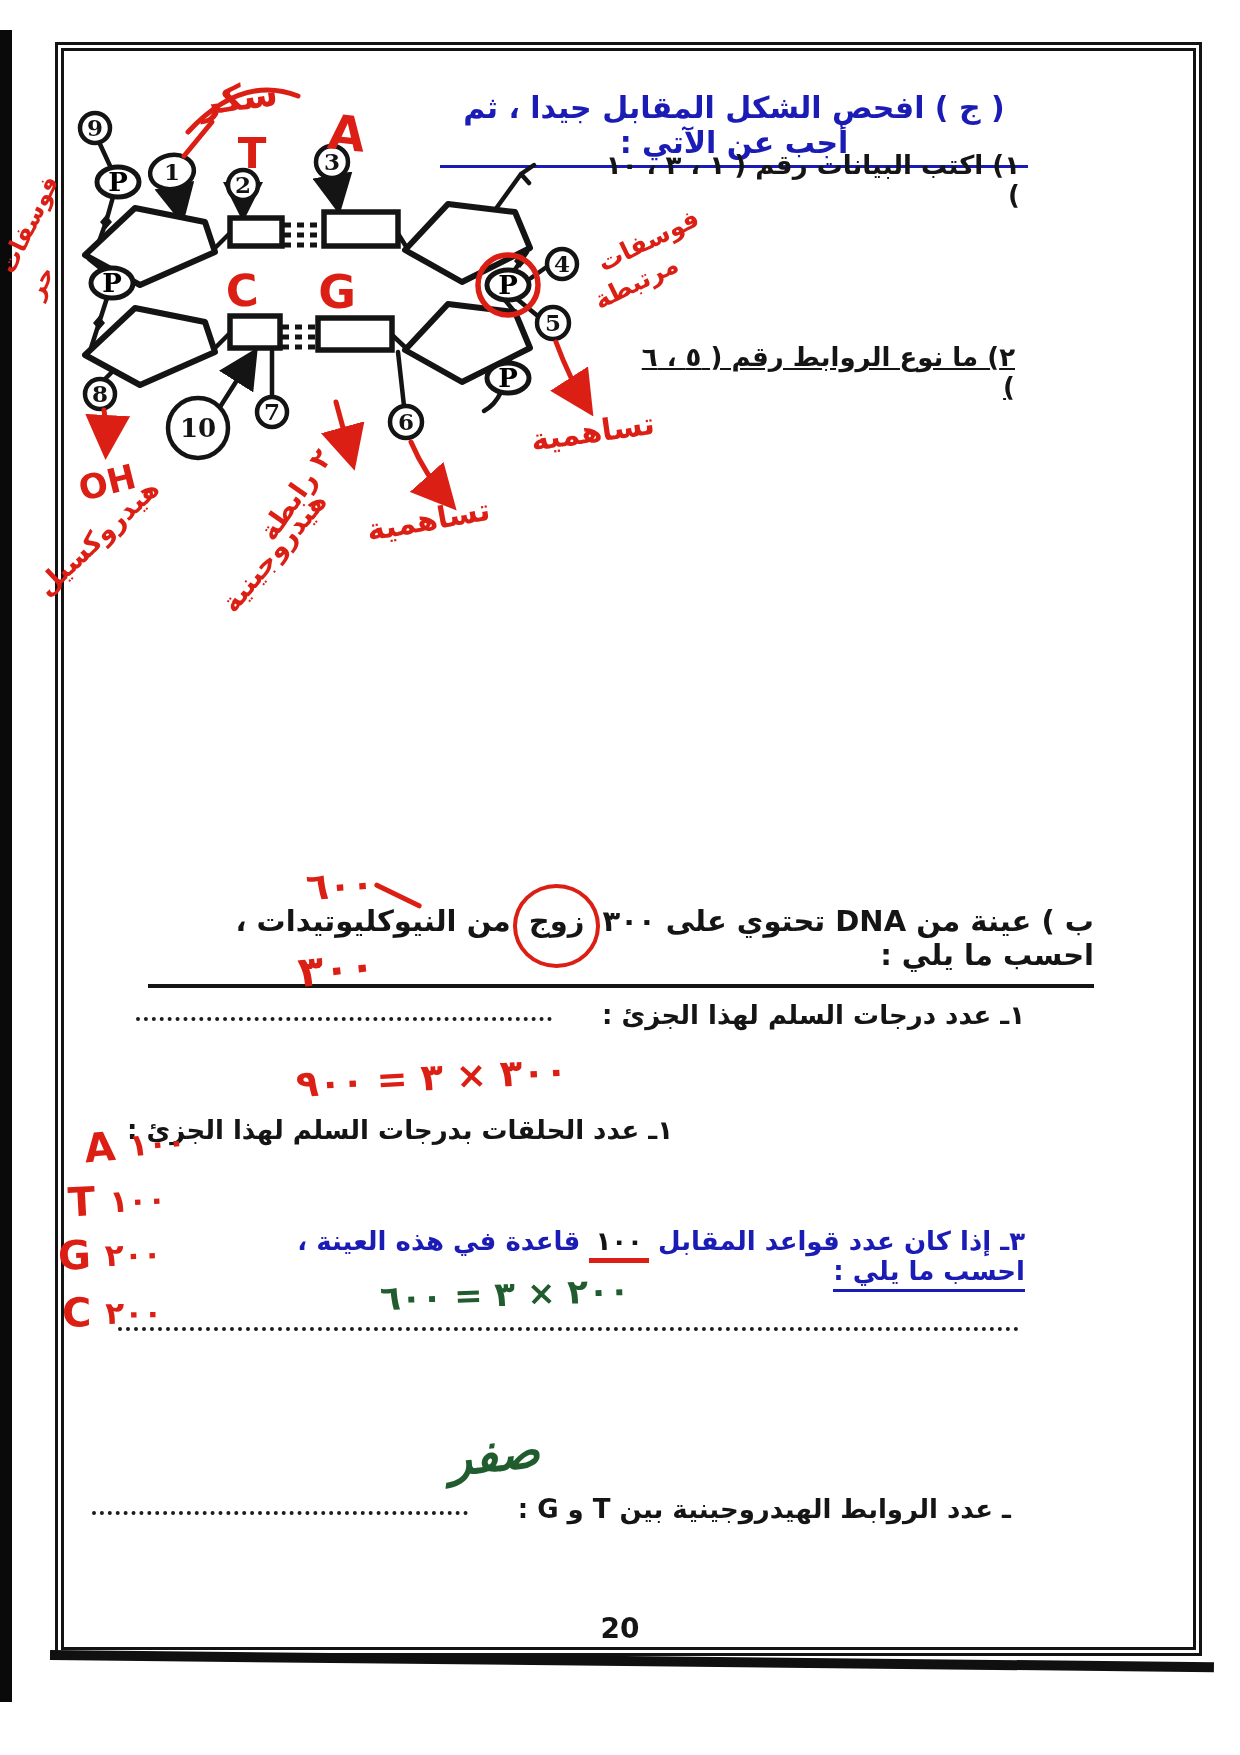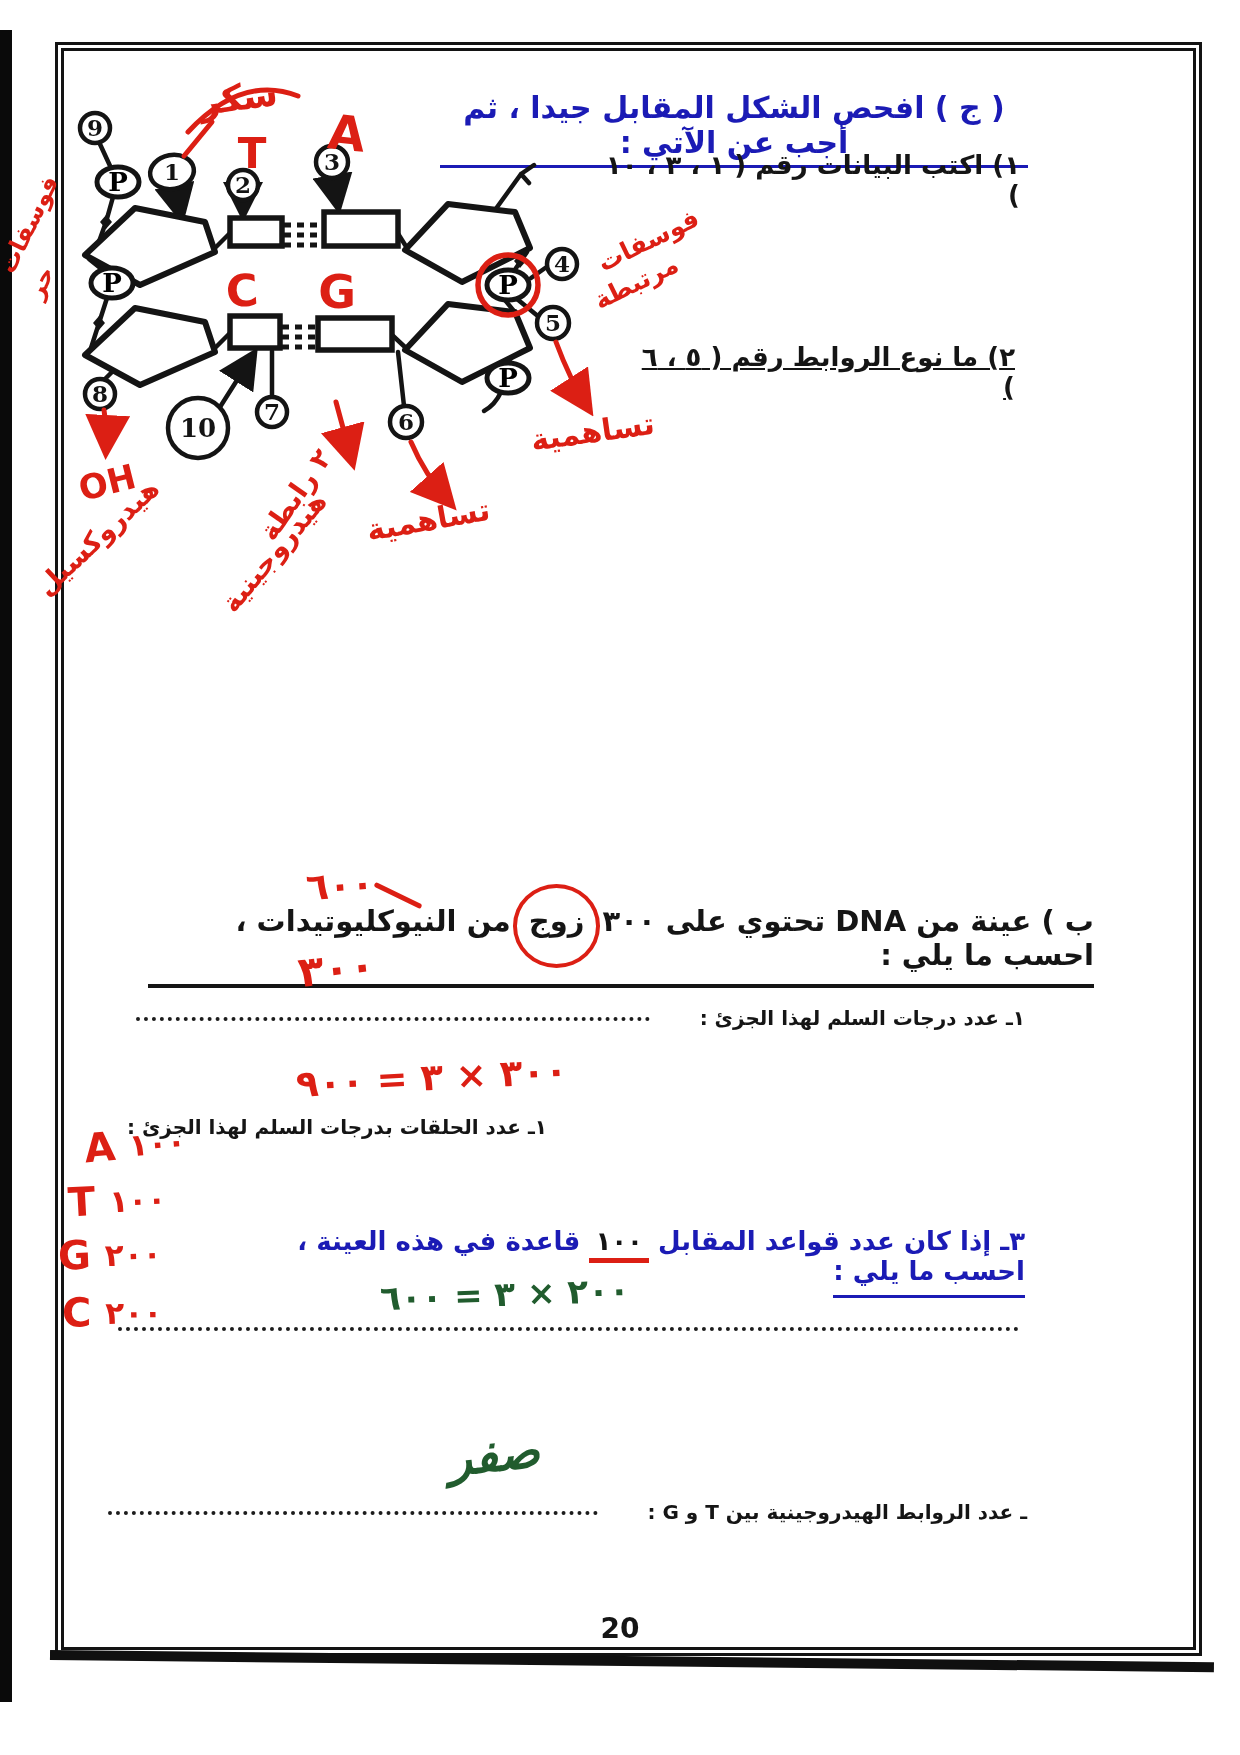--- a/index.html
+++ b/index.html
@@ -16,30 +16,30 @@
   .rtl{direction:rtl;unicode-bidi:embed;}
   .title{left:440px;top:90px;width:588px;text-align:center;font-size:30px;font-weight:bold;color:#1b1bb5;}
   .title .u{border-bottom:3.5px solid #1b1bb5;padding-bottom:5px;display:inline-block;}
   .q{font-weight:bold;font-size:26px;text-align:right;}
   .q1{left:600px;top:150px;width:420px;}
   .q2{left:630px;top:342px;width:385px;text-decoration:underline;}
   .secb{left:148px;top:900px;width:946px;font-size:29px;font-weight:bold;
         border-bottom:4.5px solid #151515;padding-bottom:12px;}
   .circle-red{display:inline-block;border:4.5px solid #dc1f14;border-radius:50%;
               padding:16px 12px 26px 12px;margin:-16px -8px -30px -8px;}
-  .qline{display:flex;direction:rtl;align-items:flex-end;font-weight:bold;font-size:20px;height:42px;gap:44px;}
+  .qline{display:flex;direction:rtl;align-items:flex-end;font-weight:bold;font-size:26px;height:42px;gap:44px;}
   .qline .qtext{white-space:nowrap;}
   .qline .dots{flex:1;border-bottom:4px dotted #1c1c1c;height:1px;margin:0 6px 9px 6px;}
   .qb1{left:130px;top:988px;width:895px;}
   .qb2{left:127px;top:1115px;width:898px;flex-direction:column;}
   .qc1{left:112px;top:1298px;width:913px;}
-  .qc2{left:102px;top:1482px;width:925px;text-align:right;}
+  .qc2{left:86px;top:1482px;width:925px;text-align:right;}
   .q3{left:265px;top:1226px;width:760px;text-align:right;font-size:26px;font-weight:bold;color:#1b1bb5;}
   .q3 .count{color:#141414;border-bottom:5px solid #dc1f14;padding:0 6px 2px 6px;}
-  .q3 .u{border-bottom:3.5px solid #1b1bb5;padding-bottom:9px;}
+  .q3 .u{border-bottom:3.5px solid #1b1bb5;padding-bottom:3px;}
   
   .hw{font-weight:bold;white-space:nowrap;}
   .red{color:#dc1f14;}
   .green{color:#215c2e;}
   .note600{left:306px;top:864px;font-size:37px;transform:rotate(-4deg);}
   .note600-line{left:372px;top:893px;width:52px;height:5px;background:#dc1f14;transform:rotate(26deg);border-radius:3px;}
   .ans300{left:298px;top:944px;font-size:42px;transform:rotate(-6deg);}
   .eq900{left:296px;top:1056px;font-size:37px;transform:rotate(-3deg);}
   .eq600{left:380px;top:1274px;font-size:34px;transform:rotate(-2deg);}
   .zero{left:448px;top:1426px;font-size:48px;transform:rotate(-6deg);font-family:"DejaVu Serif",serif;font-style:italic;}

